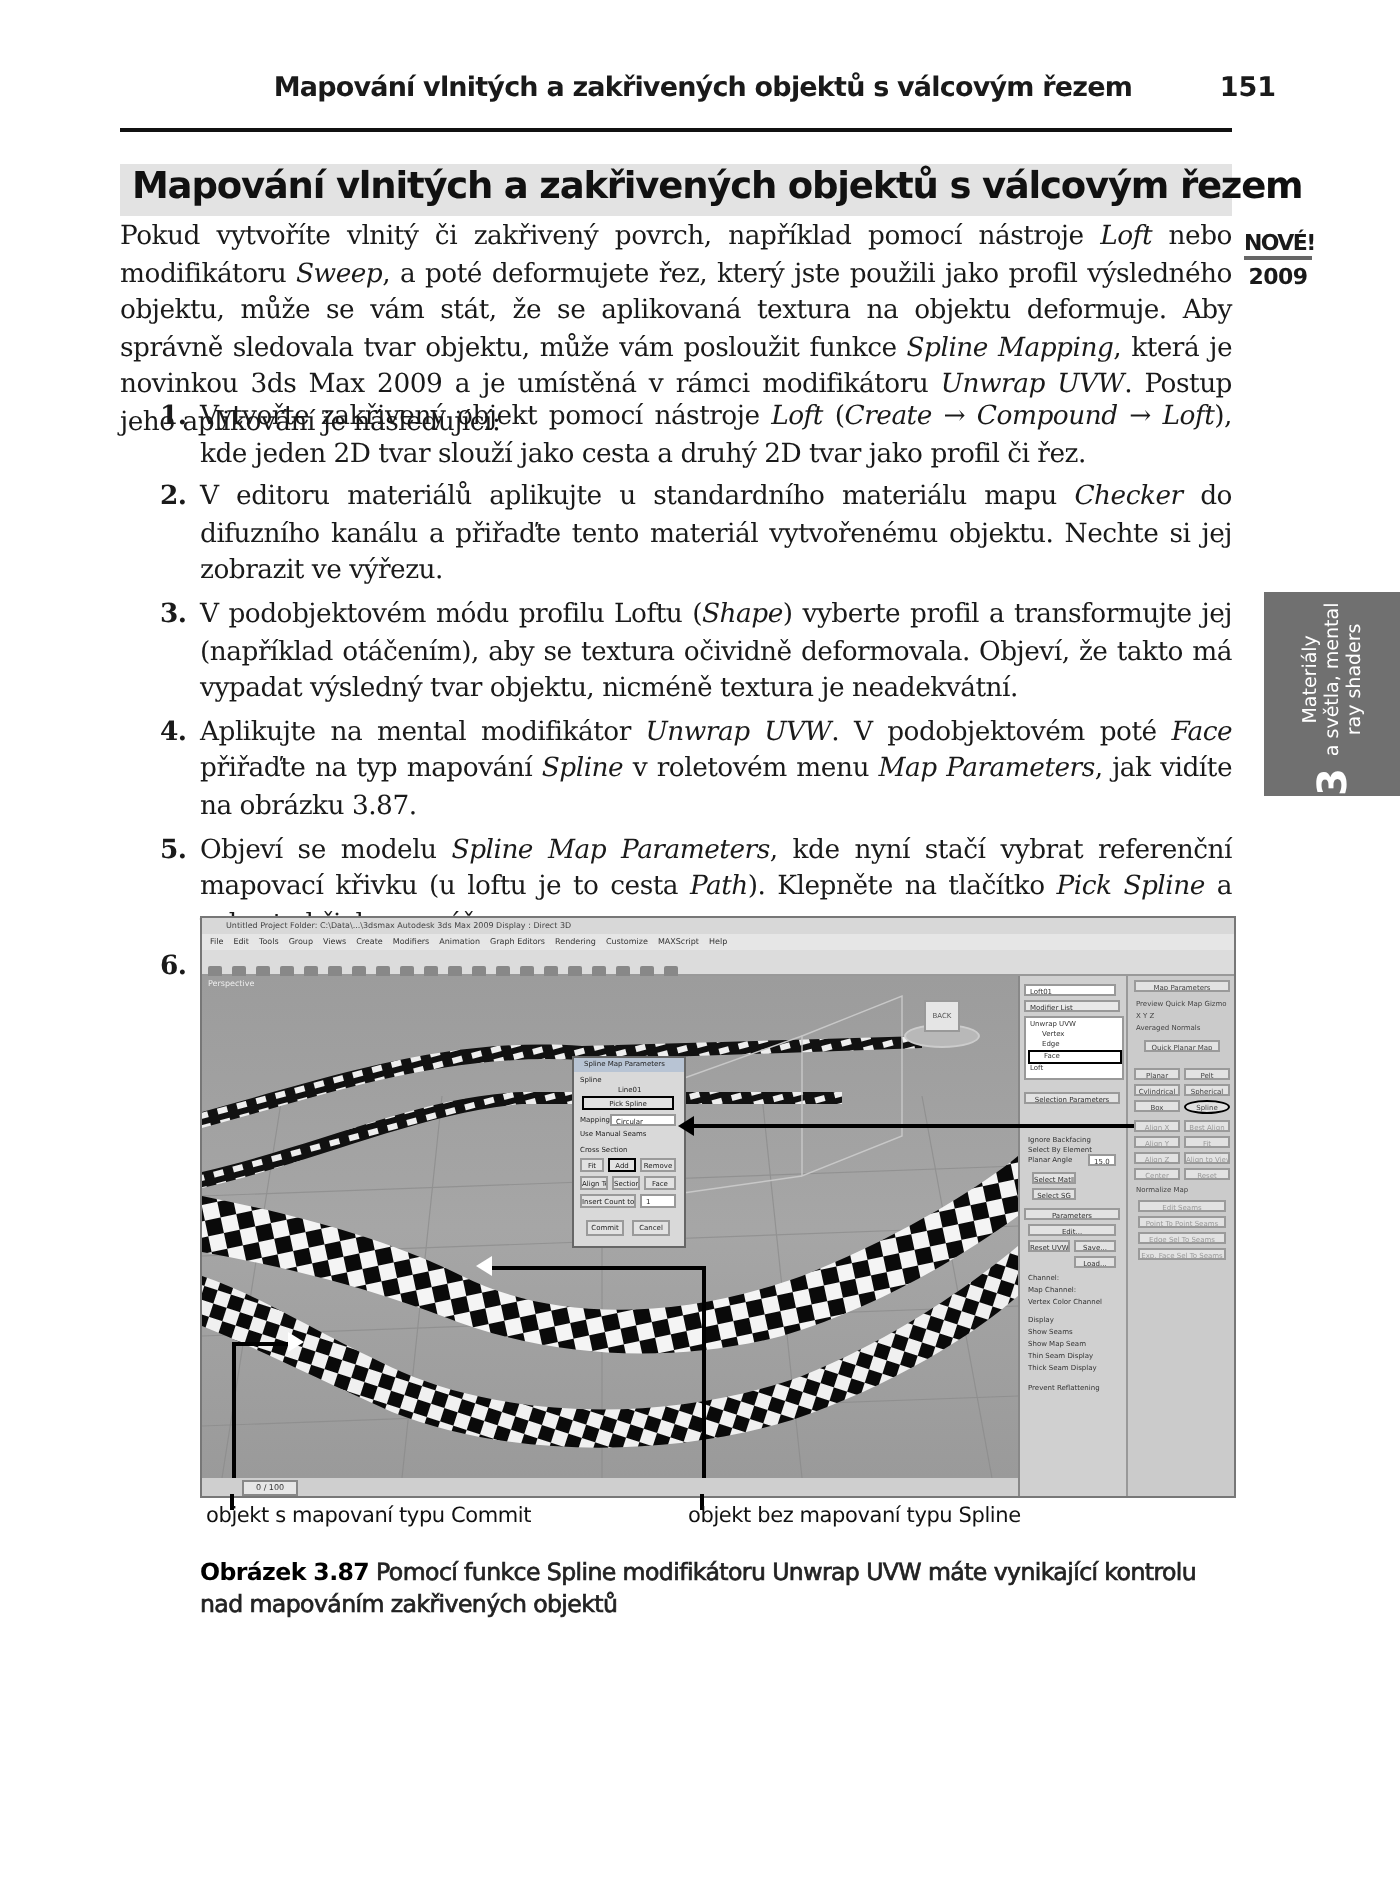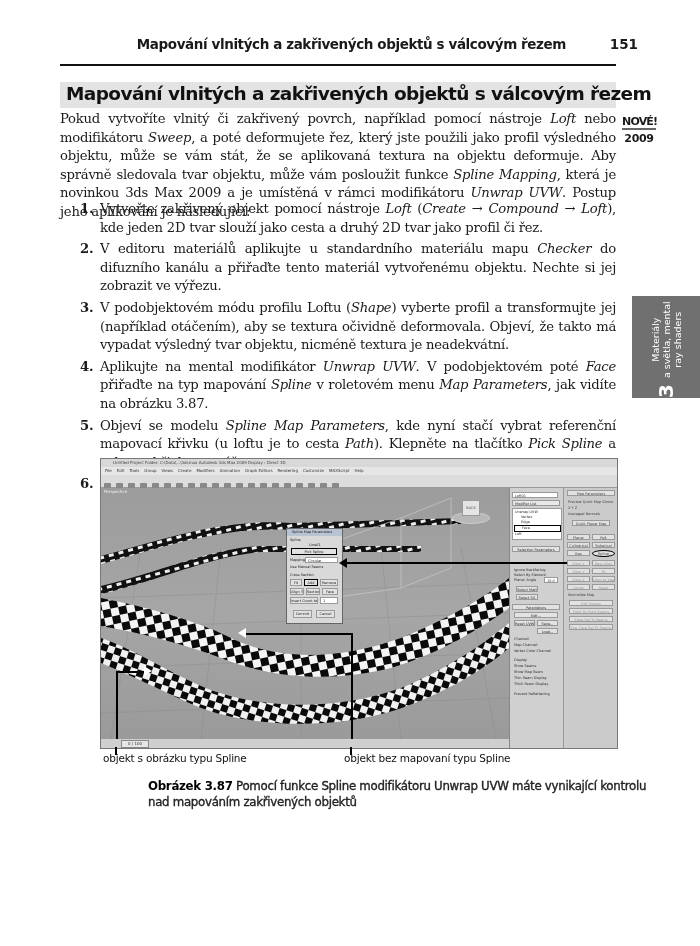--- a/index.html
+++ b/index.html
@@ -37,21 +37,21 @@
   .cmdpanel2 { position:absolute; left:462px; top:29px; width:54px; height:260px; background:#cbcbcb; border-left:1px solid #999; font-family:"DejaVu Sans", sans-serif; font-size:3.5px; color:#444; }
   .cp-box { position:absolute; background:#e8e8e8; border:1px solid #999; padding:0 2px; white-space:nowrap; overflow:hidden; line-height:6px; box-sizing:border-box; }
   .cp-btn { position:absolute; background:#e2e2e2; border:1px solid #9a9a9a; text-align:center; line-height:6px; box-sizing:border-box; white-space:nowrap; overflow:hidden; }
   .cp-text { position:absolute; white-space:nowrap; line-height:5px; }
   .hl { border:1.5px solid #000 !important; }
   .dialog { position:absolute; left:185px; top:40px; width:55px; height:94px; background:#d9d9d9; border:1px solid #666; font-family:"DejaVu Sans", sans-serif; font-size:3.5px; color:#222; }
   .dialog .dtitle { height:7px; background:#b8c4d4; line-height:7px; padding-left:5px; white-space:nowrap; overflow:hidden; }
   .callout-line { position:absolute; background:#000; }
   .arrowhead { position:absolute; width:0; height:0; }
   .fig-caption-labels { position:absolute; top:752px; font-family:"DejaVu Sans", sans-serif; font-size:10.5px; color:#111; letter-spacing:-0.2px; }
-  .fig-caption { position:absolute; left:100px; top:778px; width:520px; font-family:"DejaVu Sans", sans-serif; font-size:11.8px; line-height:16px; font-weight:bold; color:#222; letter-spacing:-0.3px;margin-left:48px; }
+  .fig-caption { position:absolute; left:100px; top:778px; width:520px; font-family:"DejaVu Sans", sans-serif; font-size:11.8px; line-height:16px; font-weight:bold; color:#222; letter-spacing:-0.3px; }
   .fig-caption .fig-num { font-weight:bold; color:#000; }
   .fig-caption .fig-text { font-weight:normal; -webkit-text-stroke:0.35px #222; }
 </style>
 </head>
 <body>
 
 <div class="running-head">
   <span class="rh-title">Mapování vlnitých a zakřivených objektů s válcovým řezem</span>
   <span class="rh-page">151</span>
 </div>
@@ -262,18 +262,18 @@
     <div class="cp-btn" style="left:5px;top:128px;width:44px;height:6px;color:#999">Edge Sel To Seams</div>
     <div class="cp-btn" style="left:5px;top:136px;width:44px;height:6px;color:#999">Exp. Face Sel To Seams</div>
   </div>
 
   <div class="callout-line" style="left:408px;top:103px;width:58px;height:1.5px"></div>
 </div>
 
 <div class="callout-line" style="left:115px;top:747px;width:1.5px;height:8px"></div>
 <div class="callout-line" style="left:350px;top:747px;width:1.5px;height:8px"></div>
 
-<div class="fig-caption-labels" style="left:103px">objekt s obrázku typu Spline</div>
+<div class="fig-caption-labels" style="left:103px">objekt s mapovaní typu Commit</div>
 <div class="fig-caption-labels" style="left:344px">objekt bez mapovaní typu Spline</div>
 
 <div class="fig-caption">
   <span class="fig-num">Obrázek 3.87</span><span class="fig-text"> Pomocí funkce Spline modifikátoru Unwrap UVW máte vynikající kontrolu nad mapováním zakřivených objektů</span>
 </div>
 
 </body></html>

